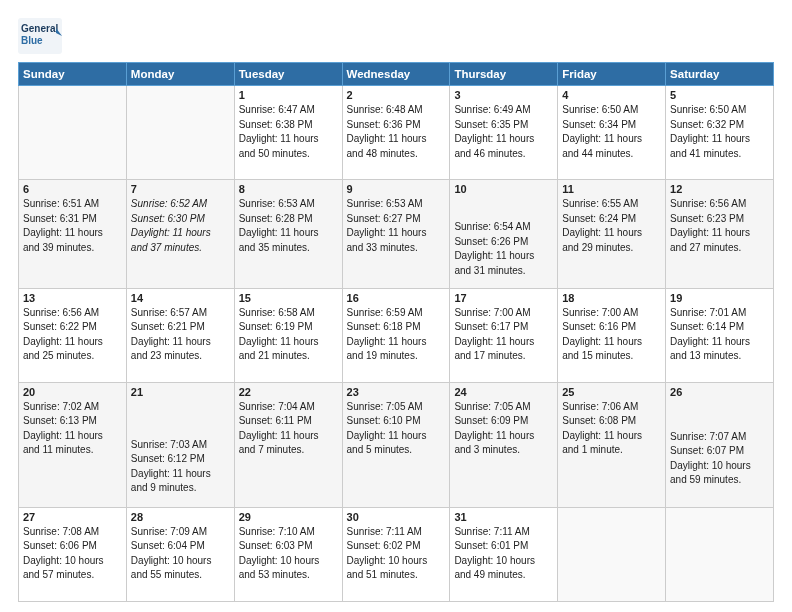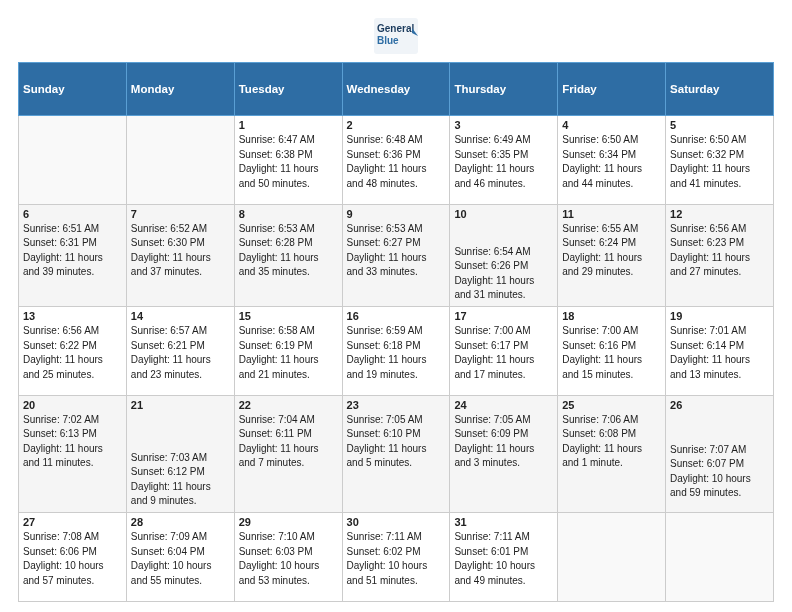--- a/index.html
+++ b/index.html
@@ -9,21 +9,20 @@
       font-family: Arial, sans-serif;
       background: #fff;
       overflow: hidden;
     }
     .page {
       width: 792px;
       height: 612px;
       padding: 18px 18px 10px 18px;
       display: flex;
       flex-direction: column;
-      align-items: center;
     }
     .header {
       display: flex;
       align-items: flex-start;
       justify-content: space-between;
       margin-bottom: 8px;
     }
     .logo {
       display: flex;
       align-items: center;
@@ -46,21 +45,21 @@
       flex: 1;
       border-collapse: collapse;
       width: 100%;
       table-layout: fixed;
     }
     .calendar thead th {
       background: #2e6da4;
       color: #fff;
       font-size: 11.5px;
       font-weight: bold;
-      padding: 20px 4px;
+      padding: 5px 4px;
       text-align: left;
       border: 1px solid #5a9fd4;
     }
     .calendar tbody td {
       border: 1px solid #ccc;
       vertical-align: top;
       padding: 3px 4px;
       font-size: 9.5px;
       color: #222;
       height: 88px;
@@ -151,21 +150,21 @@
         </tr>
         <tr>
           <td>
             <div class="day-num">6</div>
             <div class="day-info" style="white-space: pre-line;">Sunrise: 6:51 AM
 Sunset: 6:31 PM
 Daylight: 11 hours and 39 minutes.</div>
           </td>
           <td>
             <div class="day-num">7</div>
-            <div class="day-info" style="white-space: pre-line;">Sunrise: 6:52 AM
+            <div class="day-info" style="white-space: pre-line; font-style: italic;">Sunrise: 6:52 AM
 Sunset: 6:30 PM
 Daylight: 11 hours and 37 minutes.</div>
           </td>
           <td>
             <div class="day-num">8</div>
             <div class="day-info" style="white-space: pre-line;">Sunrise: 6:53 AM
 Sunset: 6:28 PM
 Daylight: 11 hours and 35 minutes.</div>
           </td>
           <td>

